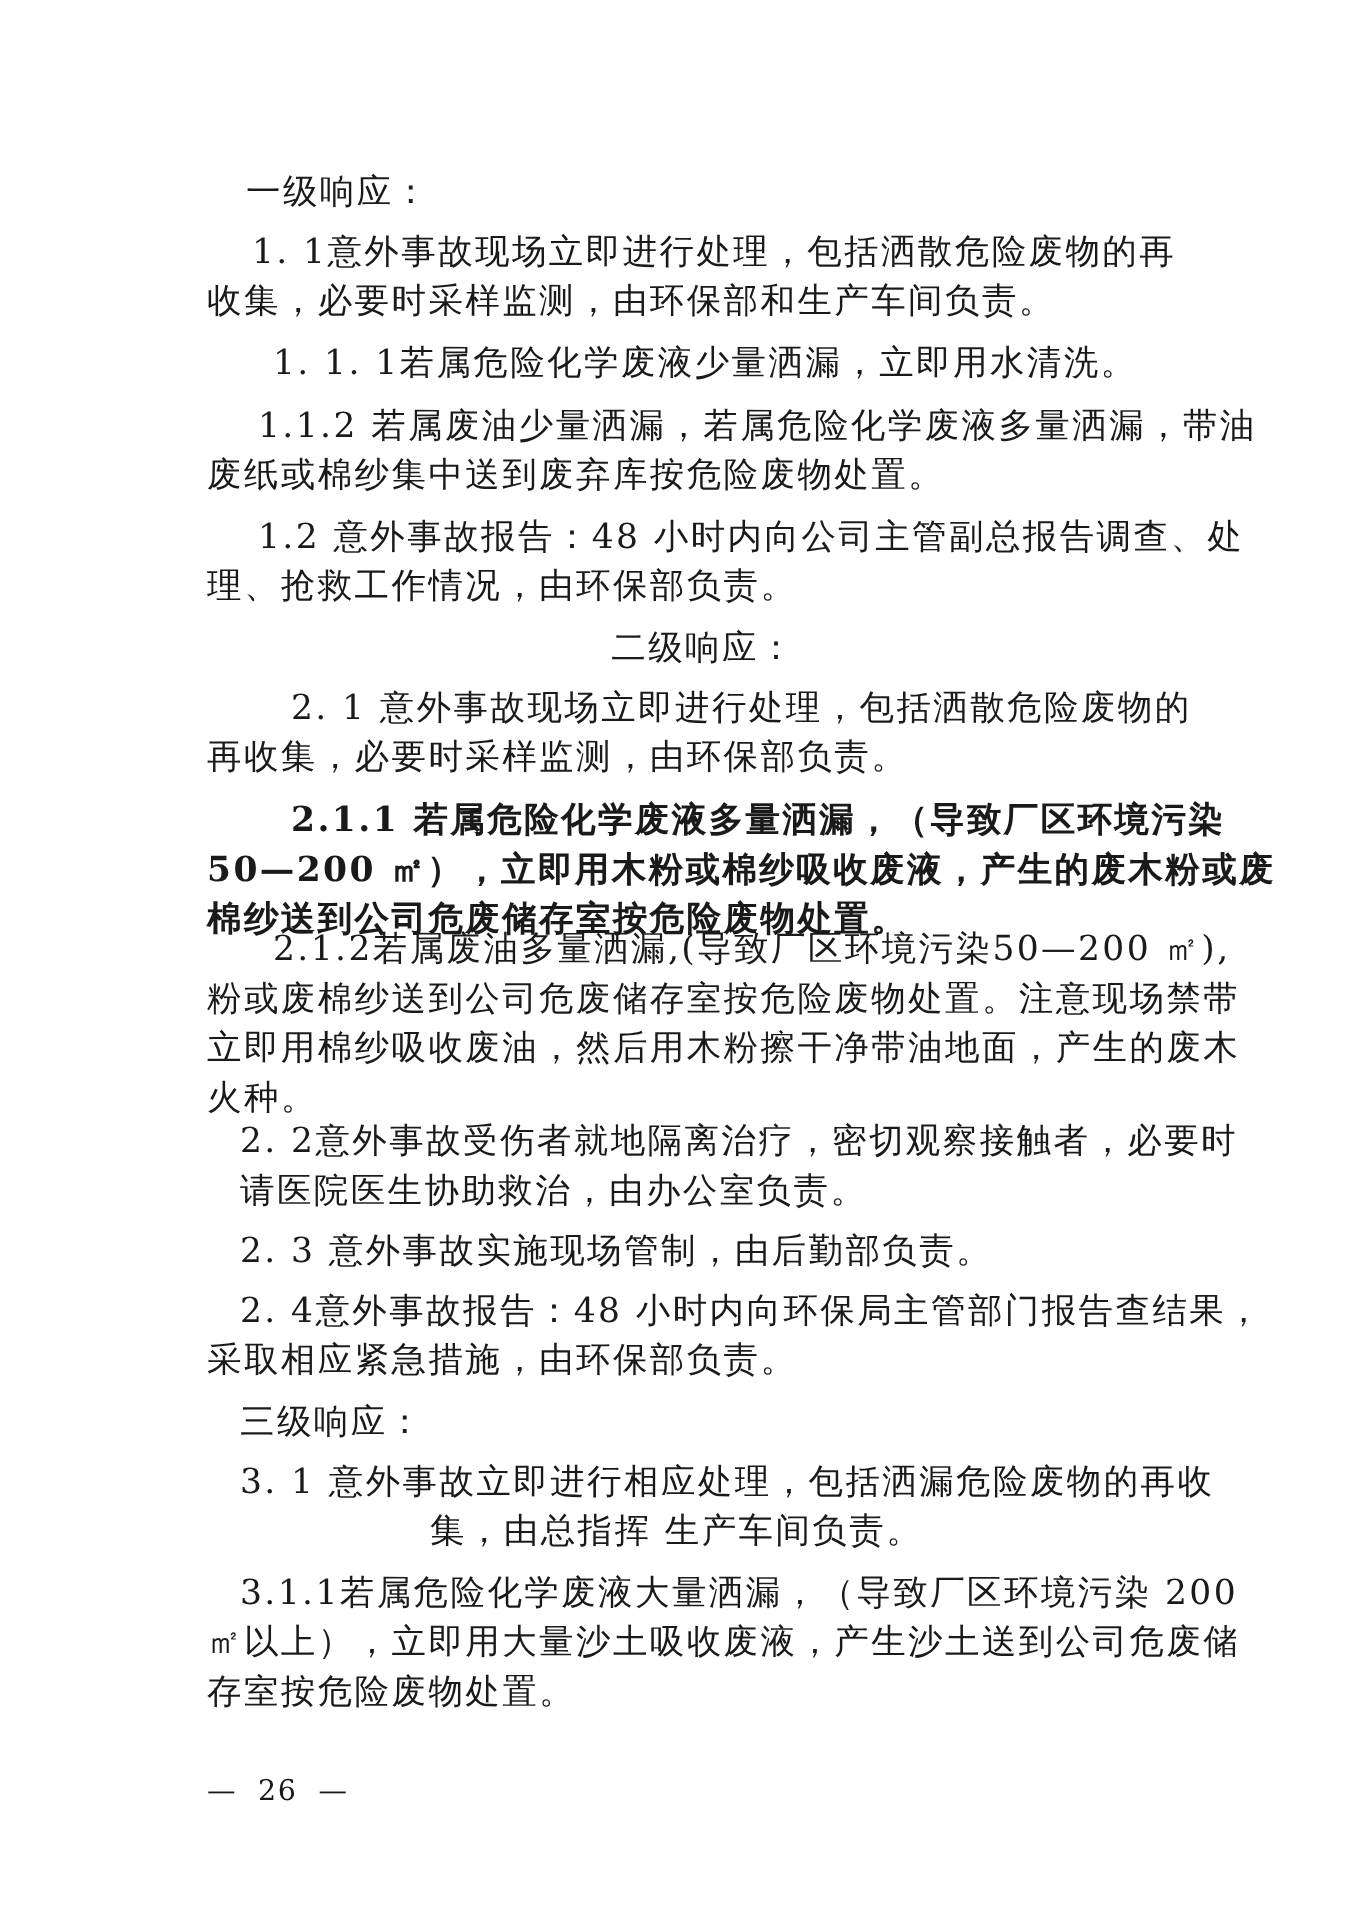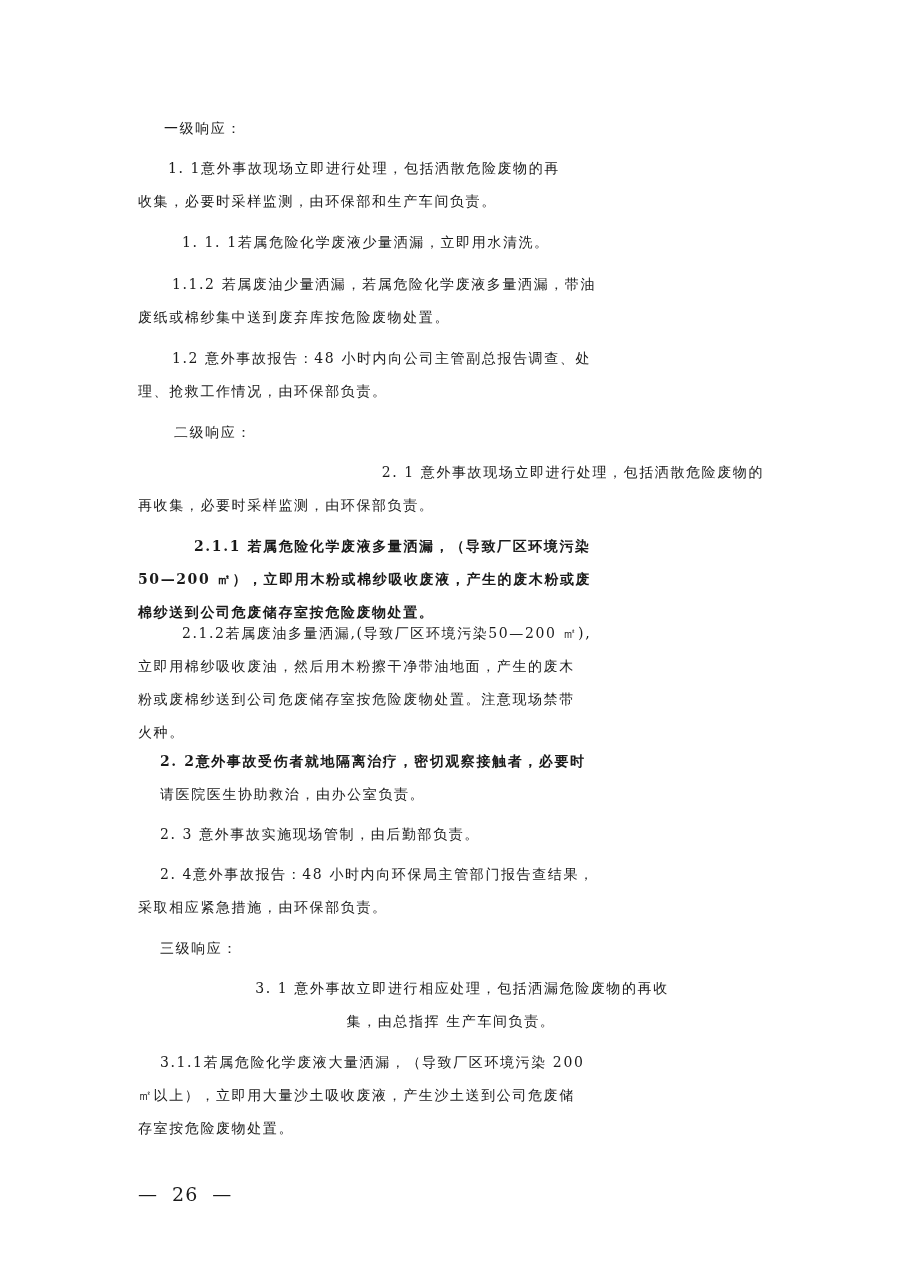--- a/index.html
+++ b/index.html
@@ -17,21 +17,21 @@
     }
     .page {
       position: absolute;
       left: 0; top: 0;
       width: 900px; height: 1273px;
     }
     .para {
       position: absolute;
       left: 138px;
       width: 626px;
-      font-size: 14px;
+      font-size: 23px;
       line-height: 33px;
       letter-spacing: 1.6px;
       white-space: nowrap;
     }
     .line {
       display: block;
       height: 33px;
     }
     .page-number {
       position: absolute;
@@ -64,43 +64,43 @@
     <span class="line" style="padding-left:34px;">1.1.2 若属废油少量洒漏，若属危险化学废液多量洒漏，带油</span>
     <span class="line">废纸或棉纱集中送到废弃库按危险废物处置。</span>
   </div>
 
   <div class="para" style="top:342px;">
     <span class="line" style="padding-left:34px;">1.2 意外事故报告：48 小时内向公司主管副总报告调查、处</span>
     <span class="line">理、抢救工作情况，由环保部负责。</span>
   </div>
 
   <div class="para" style="top:416px;">
-    <span class="line" style="padding-left:36px;">二级响应：</span>
+    <span class="line" style="padding-left:36px;text-align:center;">二级响应：</span>
   </div>
 
   <div class="para" style="top:456px;">
     <span class="line" style="padding-left:56px;text-align:right;">2.  1 意外事故现场立即进行处理，包括洒散危险废物的</span>
     <span class="line">再收集，必要时采样监测，由环保部负责。</span>
   </div>
 
   <div class="para" style="top:530px;font-weight:bold;">
     <span class="line" style="padding-left:56px;">2.1.1 若属危险化学废液多量洒漏，（导致厂区环境污染</span>
     <span class="line">50—200 ㎡），立即用木粉或棉纱吸收废液，产生的废木粉或废</span>
     <span class="line">棉纱送到公司危废储存室按危险废物处置。</span>
   </div>
 
   <div class="para" style="top:617px;">
     <span class="line" style="padding-left:44px;">2.1.2若属废油多量洒漏,(导致厂区环境污染50—200 ㎡),</span>
+    <span class="line">粉或废棉纱送到公司危废储存室按危险废物处置。注意现场禁带</span>
     <span class="line">立即用棉纱吸收废油，然后用木粉擦干净带油地面，产生的废木</span>
-    <span class="line">粉或废棉纱送到公司危废储存室按危险废物处置。注意现场禁带</span>
     <span class="line">火种。</span>
   </div>
 
   <div class="para" style="top:745px;">
-    <span class="line" style="padding-left:22px;font-weight:bold;">2. 2意外事故受伤者就地隔离治疗，密切观察接触者，必要时</span>
+    <span class="line" style="padding-left:22px;">2. 2意外事故受伤者就地隔离治疗，密切观察接触者，必要时</span>
     <span class="line" style="padding-left:22px;">请医院医生协助救治，由办公室负责。</span>
   </div>
 
   <div class="para" style="top:818px;">
     <span class="line" style="padding-left:22px;">2. 3  意外事故实施现场管制，由后勤部负责。</span>
   </div>
 
   <div class="para" style="top:858px;">
     <span class="line" style="padding-left:22px;">2. 4意外事故报告：48 小时内向环保局主管部门报告查结果，</span>
     <span class="line">采取相应紧急措施，由环保部负责。</span>

